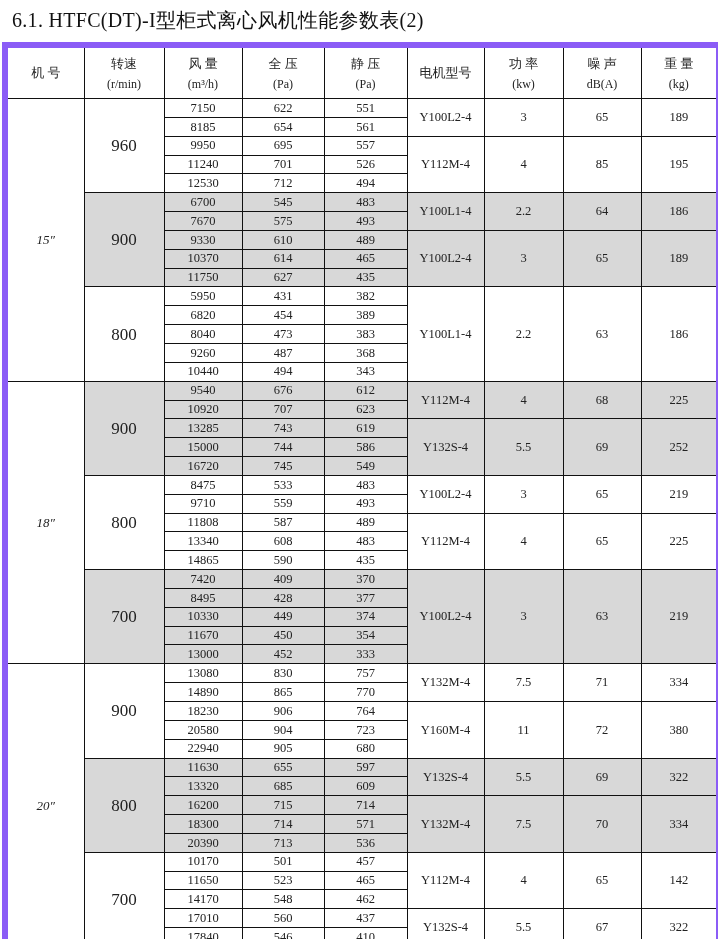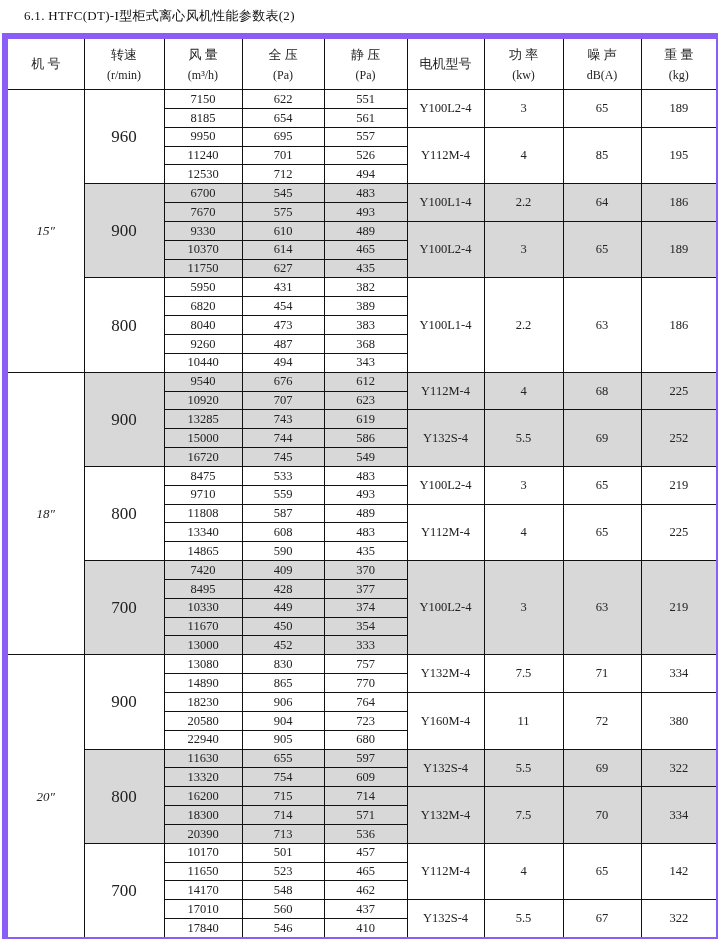--- a/index.html
+++ b/index.html
@@ -8,22 +8,22 @@
     background: #ffffff;
   }
   body {
     width: 718px;
     height: 939px;
     font-family: "Liberation Serif", "DejaVu Serif", serif;
     color: #222222;
     overflow: hidden;
   }
   .title {
-    margin: 7px 0 8px 24px;
-    font-size: 13px;
+    margin: 7px 0 8px 12px;
+    font-size: 20px;
     color: #111111;
     letter-spacing: 0.3px;
     white-space: nowrap;
   }
   table.perf {
     border-collapse: collapse;
     table-layout: fixed;
     margin-left: 2px;
     width: 714px;
     border: 6px solid #8b5cf6;
@@ -358,21 +358,21 @@
         <td class="shaded">11630</td>
         <td class="shaded">655</td>
         <td class="shaded">597</td>
         <td rowspan="2" class="shaded">Y132S-4</td>
         <td rowspan="2" class="shaded">5.5</td>
         <td rowspan="2" class="shaded">69</td>
         <td rowspan="2" class="shaded">322</td>
       </tr>
       <tr>
         <td class="shaded">13320</td>
-        <td class="shaded">754</td>
+        <td class="shaded">685</td>
         <td class="shaded">609</td>
       </tr>
       <tr>
         <td class="shaded">16200</td>
         <td class="shaded">715</td>
         <td class="shaded">714</td>
         <td rowspan="3" class="shaded">Y132M-4</td>
         <td rowspan="3" class="shaded">7.5</td>
         <td rowspan="3" class="shaded">70</td>
         <td rowspan="3" class="shaded">334</td>

